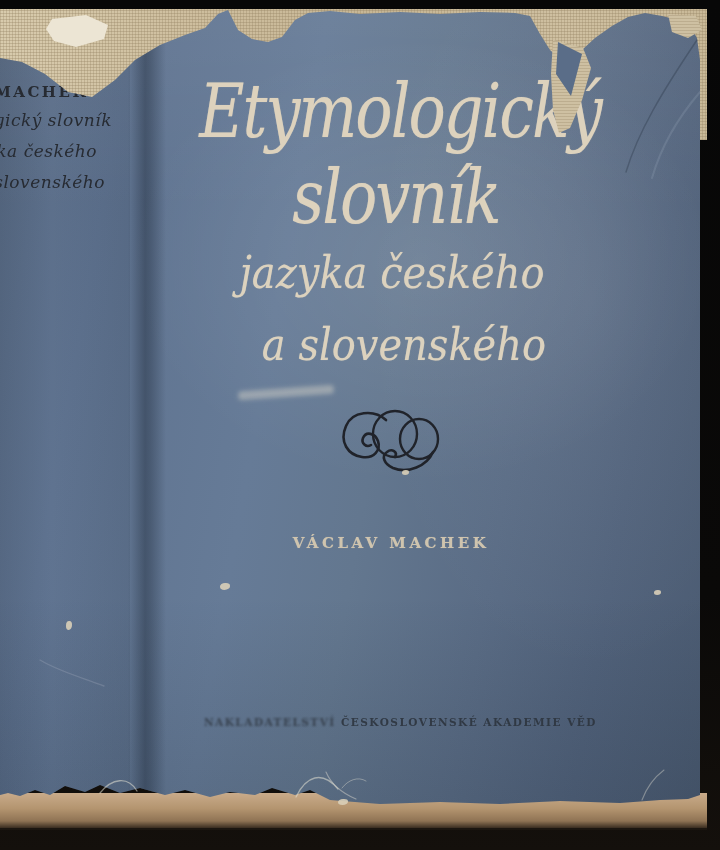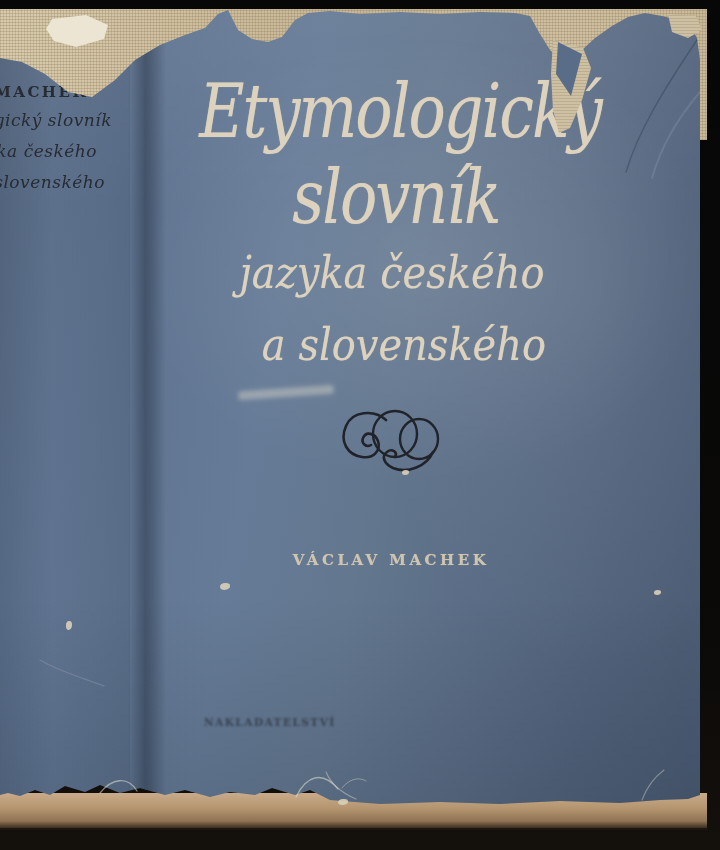--- a/index.html
+++ b/index.html
@@ -97,23 +97,23 @@
 
     <svg class="ornament" width="118" height="74" viewBox="0 0 118 74">
       <g fill="none" stroke="#20232a" stroke-width="2.6" stroke-linecap="round">
         <path d="M 52 16 C 40 5 18 7 12 22 C 5 38 14 51 28 53 C 40 55 47 46 44 37 C 41 29 32 27 29 34 C 27 39 32 44 37 41"></path>
         <ellipse cx="61" cy="30" rx="22" ry="23" stroke-width="2.4"></ellipse>
         <ellipse cx="85" cy="35" rx="19" ry="20" stroke-width="2.4"></ellipse>
         <path d="M 99 48 C 93 62 74 70 59 64 C 50 60 47 52 53 48 C 58 44 64 48 61 53"></path>
       </g>
     </svg>
 
-    <div class="cover-text author" style="left:391px;top:551px;">VÁCLAV MACHEK</div>
+    <div class="cover-text author" style="left:391px;top:534px;">VÁCLAV MACHEK</div>
 
-    <div class="publisher" style="position:absolute;left:204px;top:716px;white-space:nowrap;"><span class="w1">NAKLADATELSTVÍ</span><span>&nbsp;</span></div>
+    <div class="publisher" style="position:absolute;left:204px;top:716px;white-space:nowrap;"><span class="w1">NAKLADATELSTVÍ</span><span>&nbsp;</span><span class="w2">ČESKOSLOVENSKÉ AKADEMIE VĚD</span></div>
   </div>
 
   <div class="flap flap-tr"></div>
   <div class="flap-tr-blue"></div>
   <div class="flap patch-corner"></div>
 
   <div class="chip" style="left:220px;top:583px;width:10px;height:7px;"></div>
   <div class="chip" style="left:402px;top:470px;width:7px;height:5px;"></div>
   <div class="chip" style="left:66px;top:621px;width:6px;height:9px;"></div>
   <div class="chip" style="left:338px;top:799px;width:10px;height:6px;"></div>

